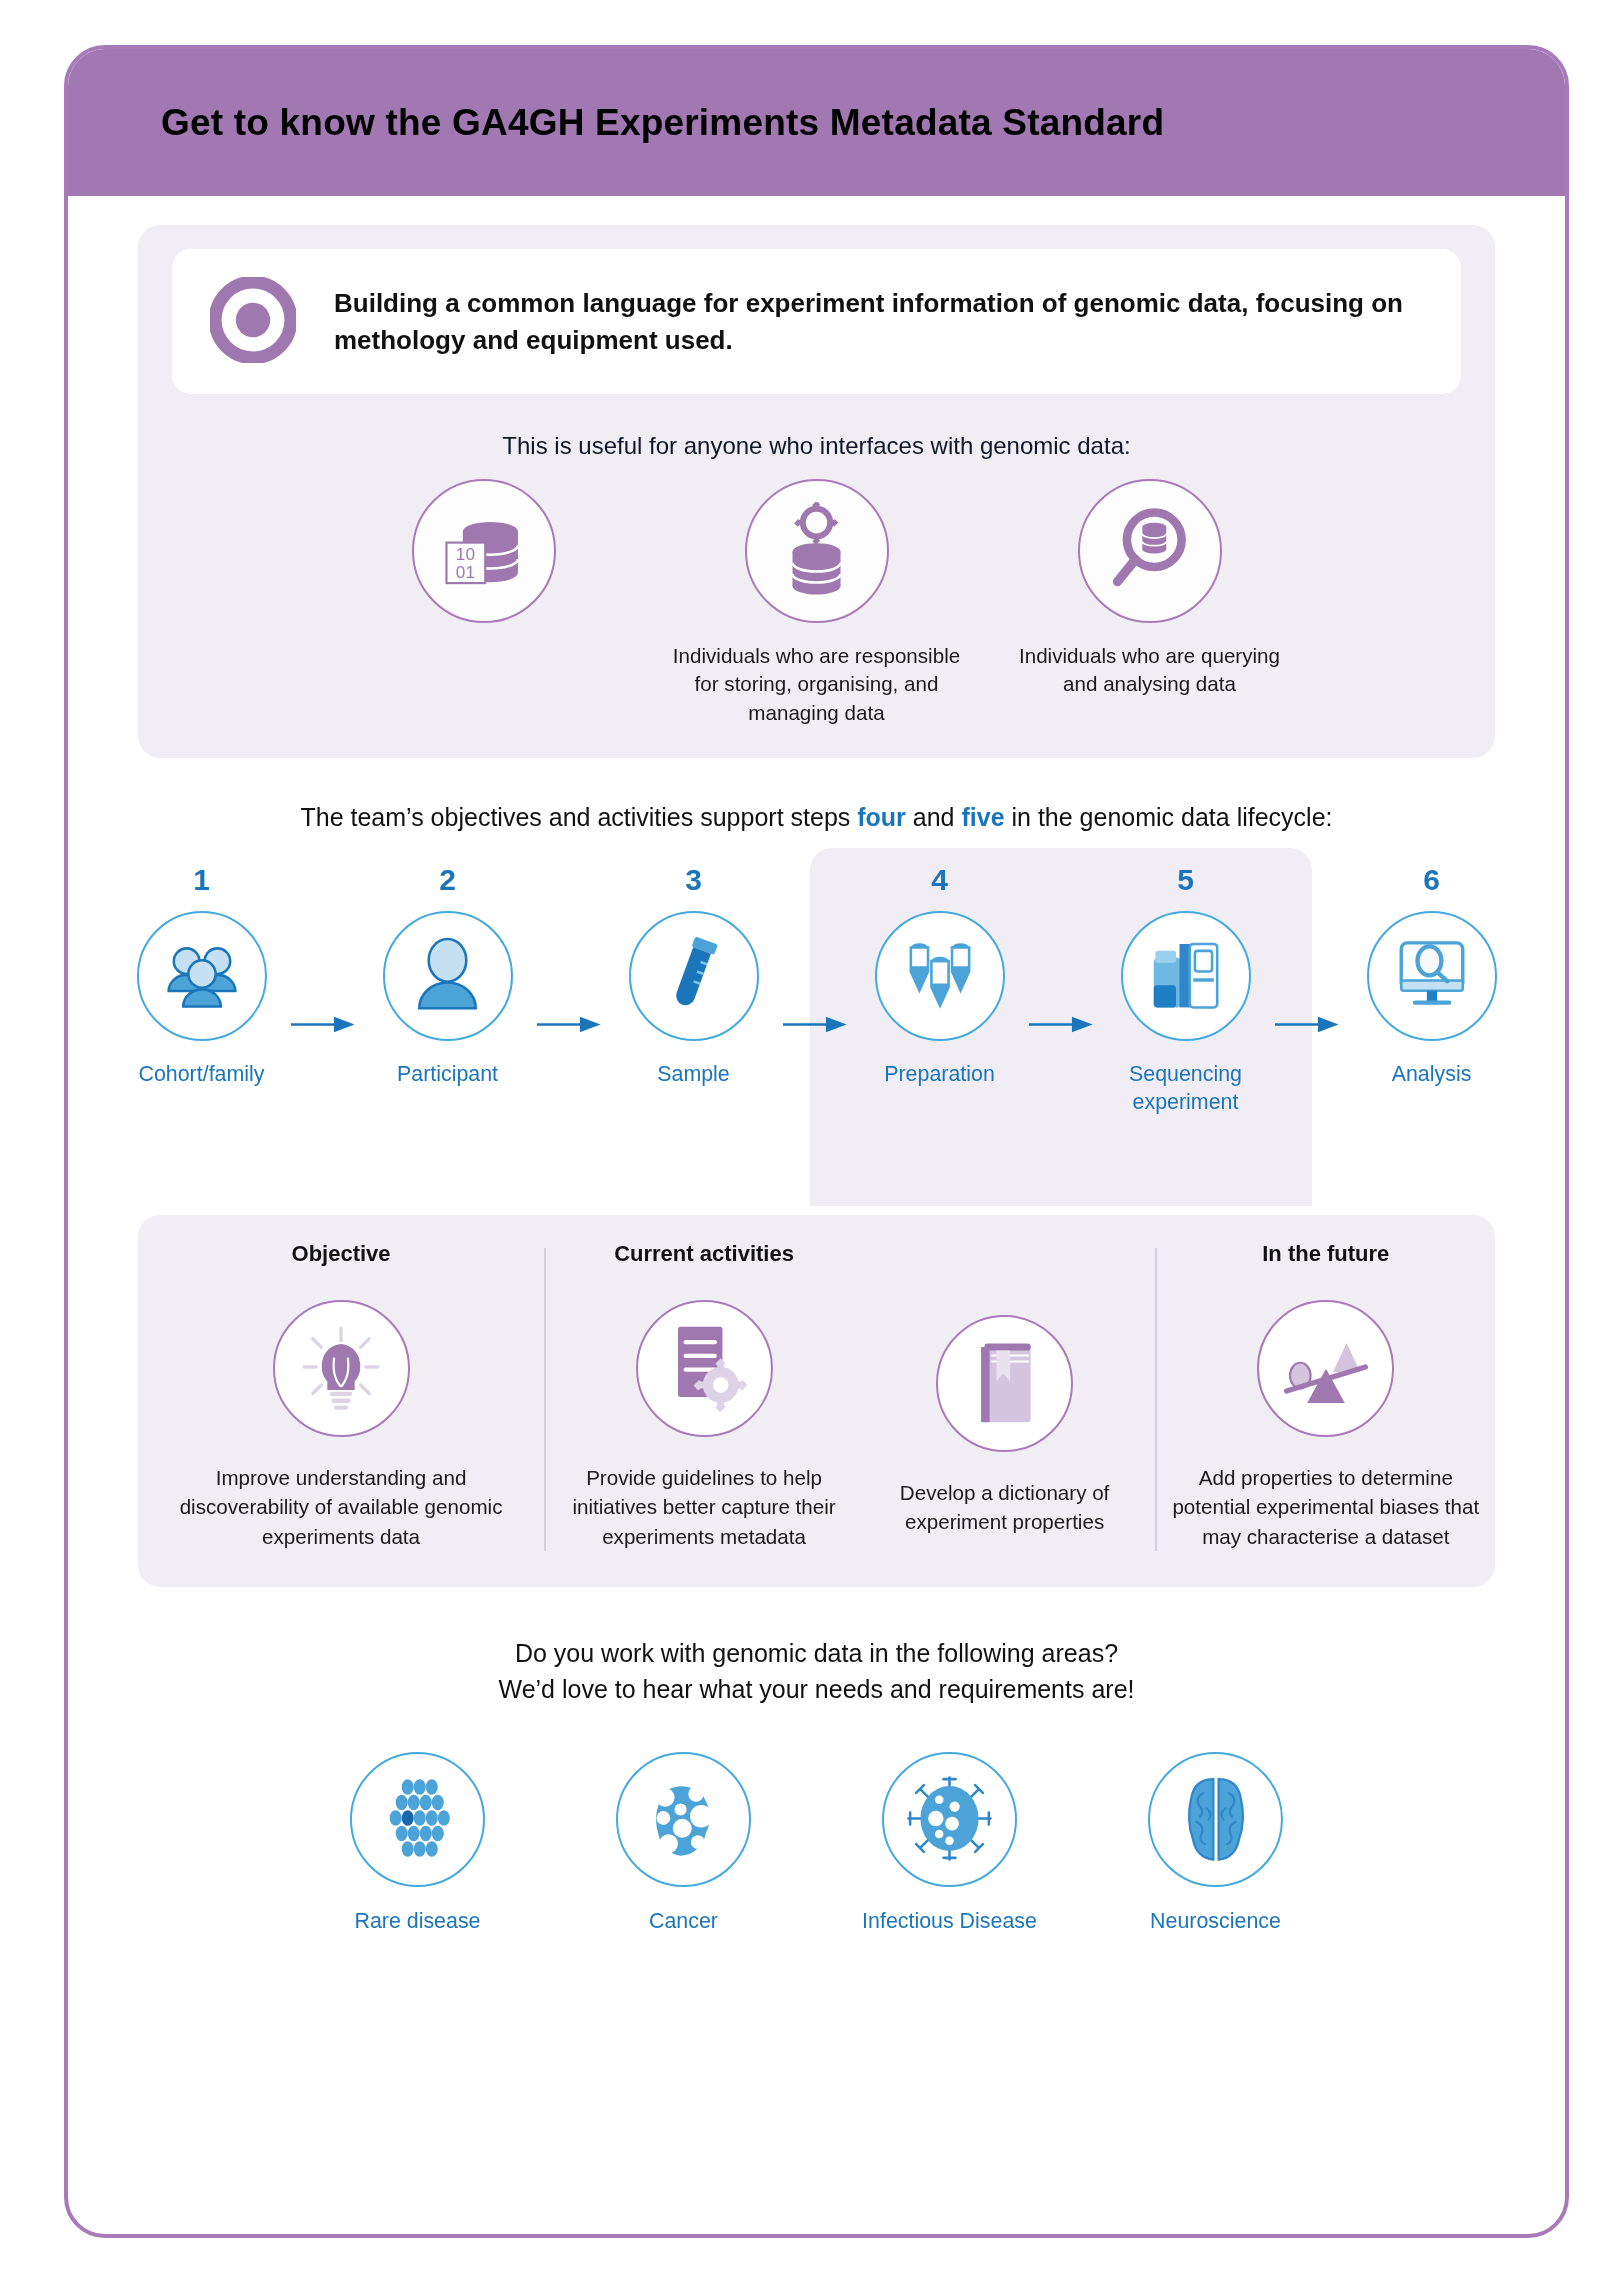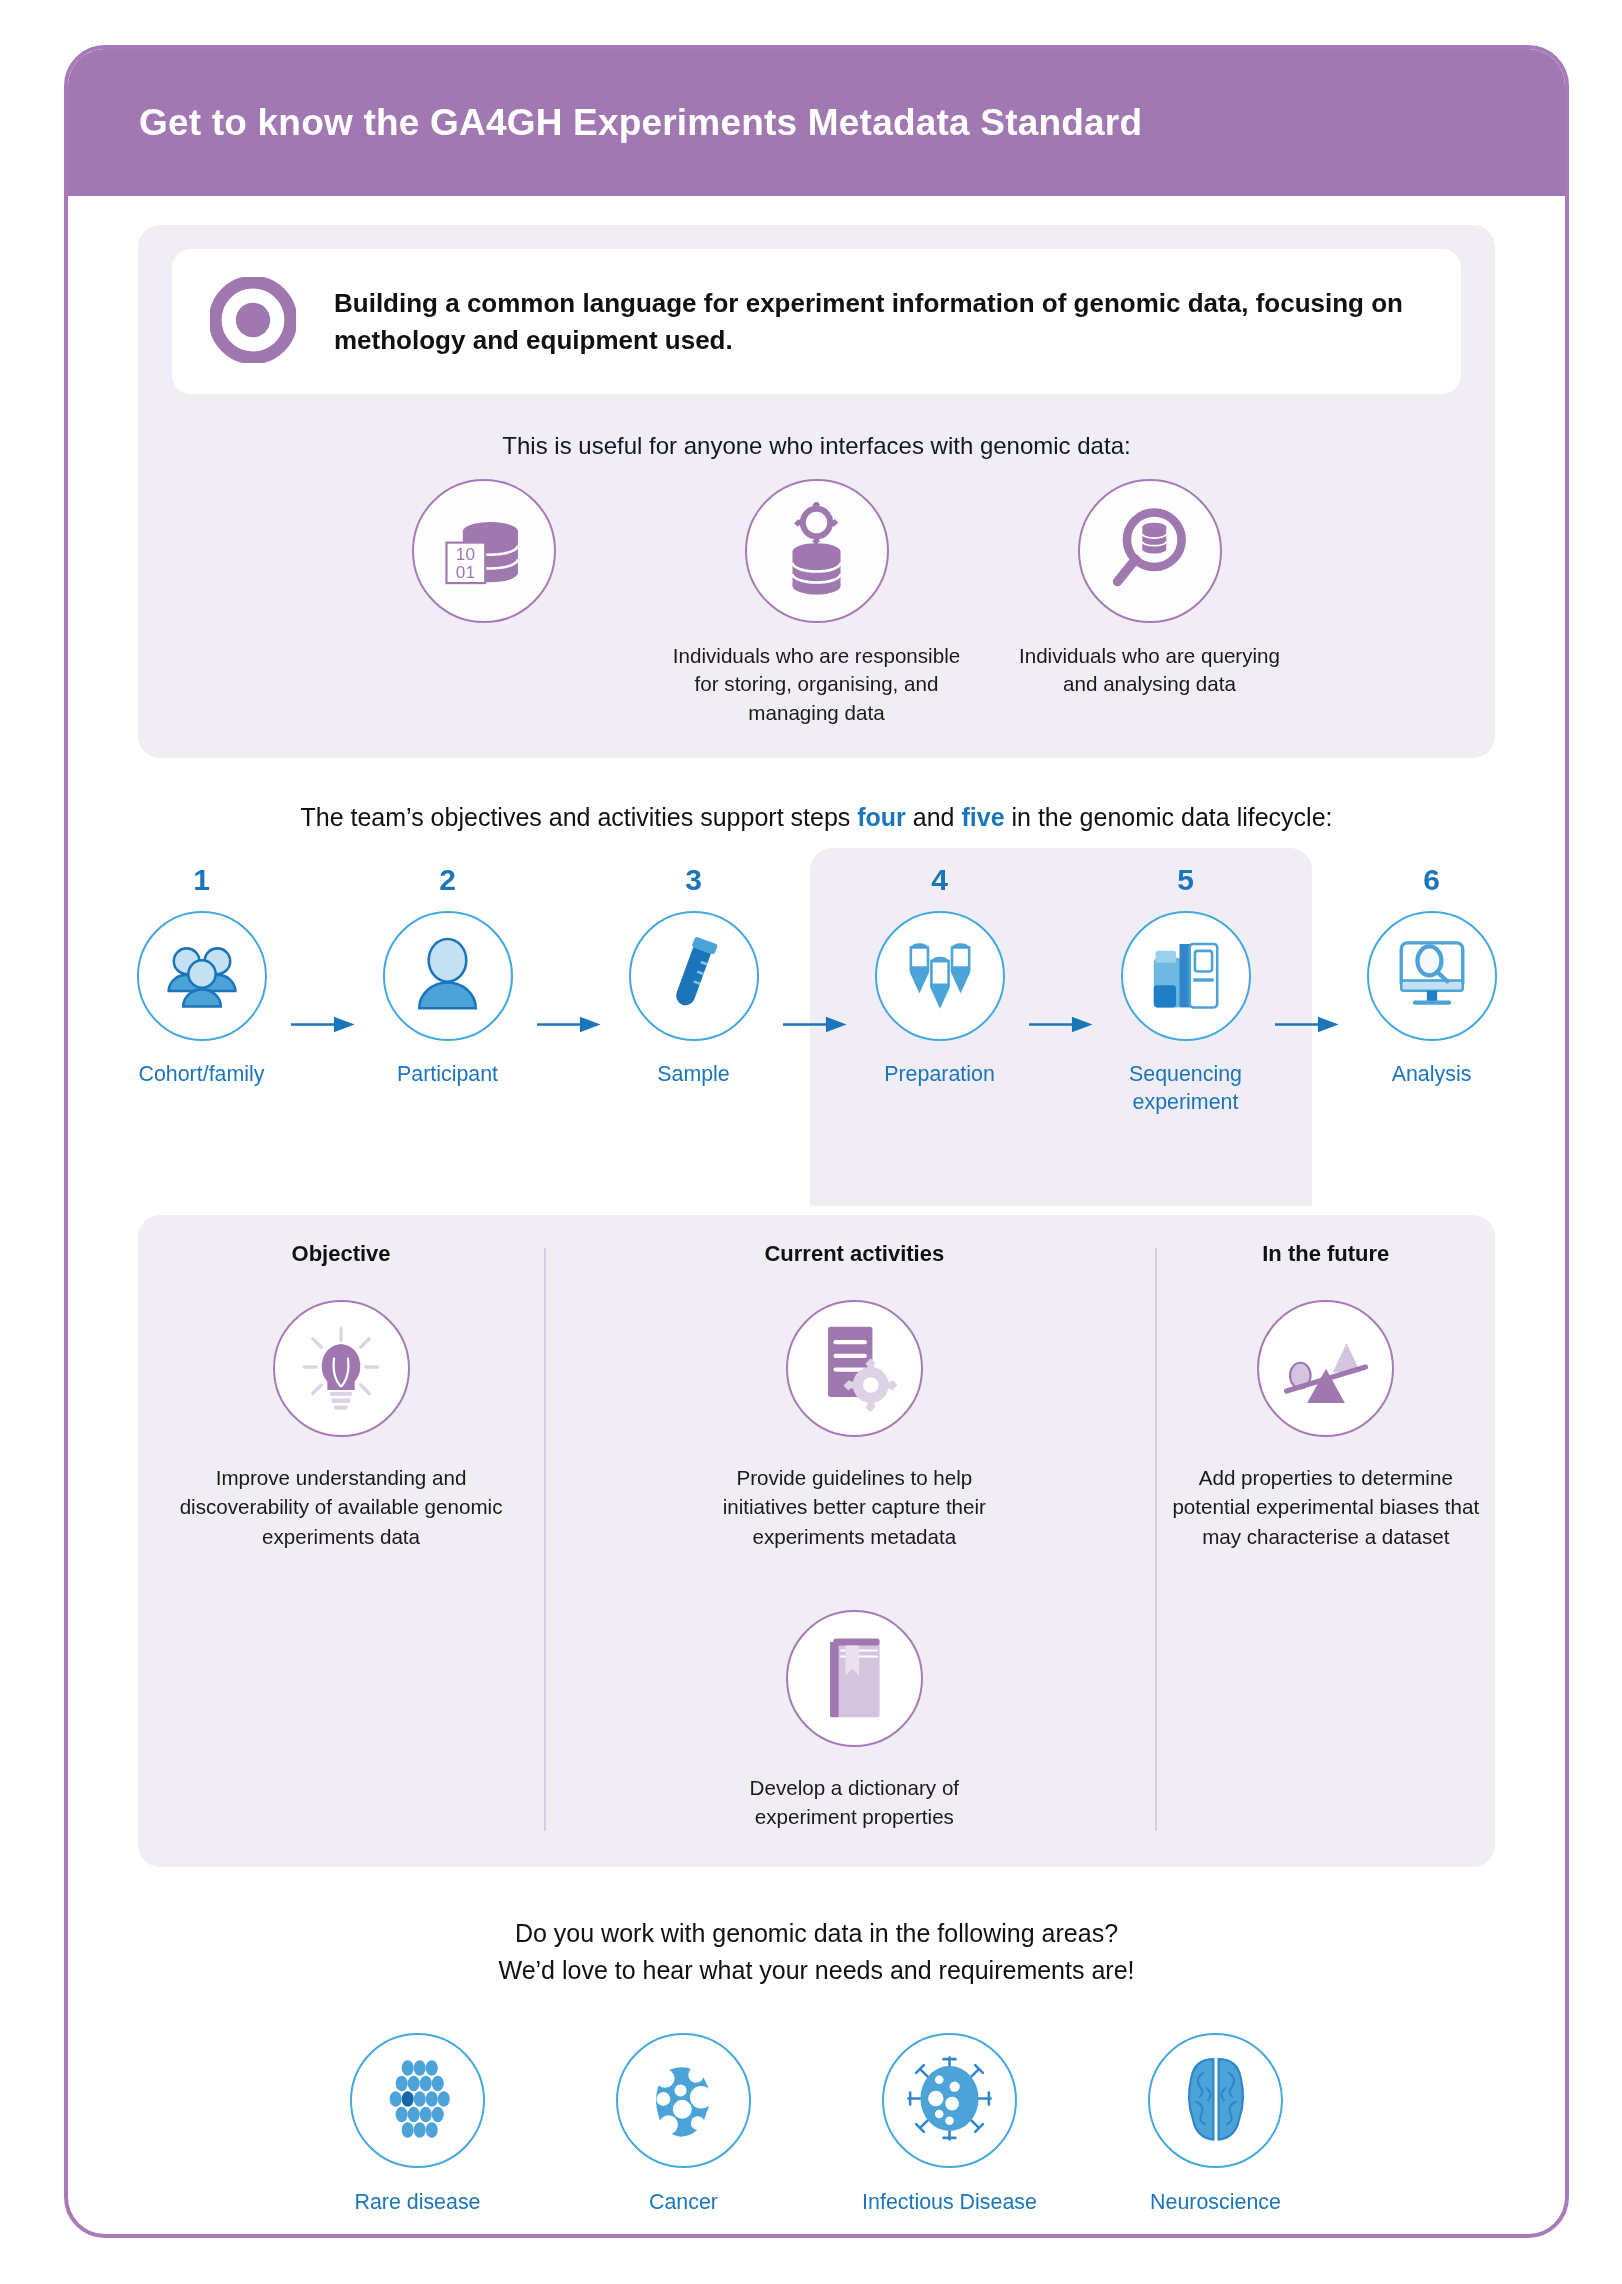--- a/index.html
+++ b/index.html
@@ -29,24 +29,25 @@
     overflow: hidden;
   }
   .header {
     height: 147px;
     background: #a278b2;
     display: flex;
     align-items: center;
     padding-left: 71px;
   }
   .header-title {
-    color: #ffffff;
+    color: #000000;
     font-size: 37px;
     font-weight: bold;
     letter-spacing: 0.2px;
+    margin-left: 22px;
   }
 
   
   .panel-lav {
     background: #f0edf5;
     border-radius: 22px;
   }
   .sec1 {
     margin: 29px 70px 0 70px;
     padding: 24px 34px 31px 34px;
@@ -177,21 +178,21 @@
     margin: 0 70px 0 70px;
     padding: 26px 0 36px 0;
     display: flex;
   }
   .col {
     display: flex;
     flex-direction: column;
     align-items: center;
   }
   .col-obj   { width: 30%; }
-  .col-cur   { width: 45%; display: flex; flex-direction: column; padding-left: 8px; }
+  .col-cur   { width: 45%; display: flex; flex-direction: row; padding-left: 8px; }
   .col-fut   { width: 25%; }
   .col-head {
     font-size: 22px;
     font-weight: bold;
     color: #111111;
     margin-bottom: 33px;
     text-align: left;
   }
   .sub-col {
     width: 50%;

